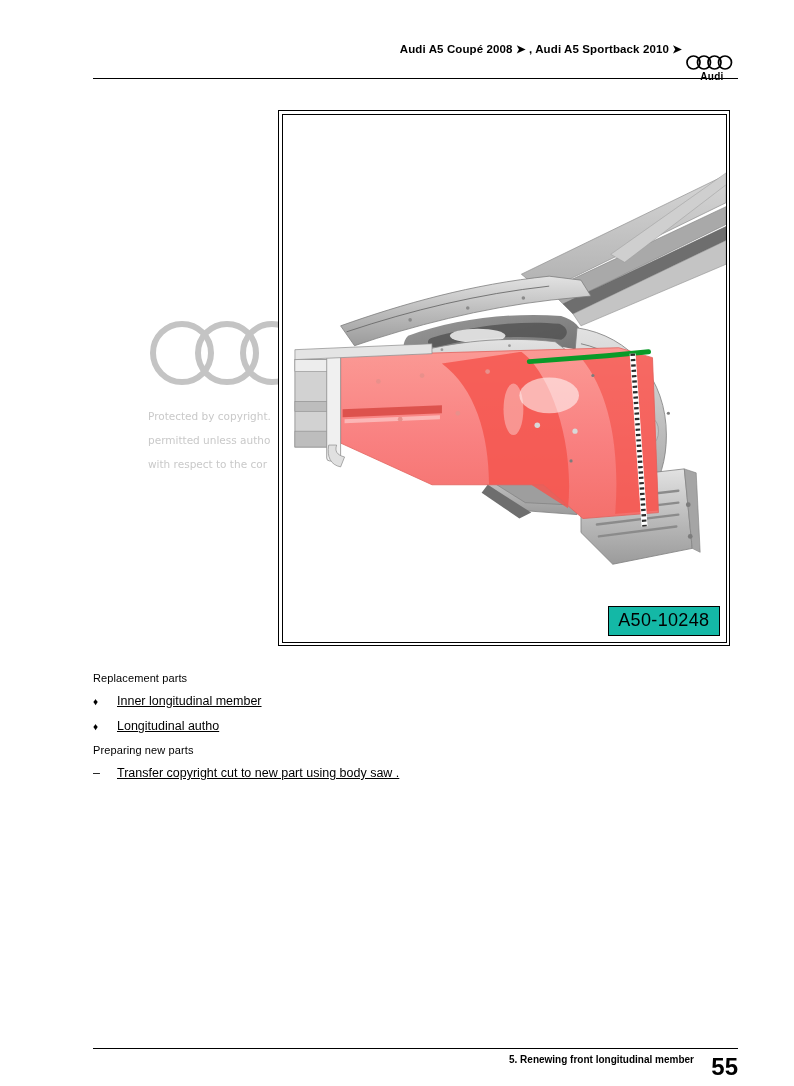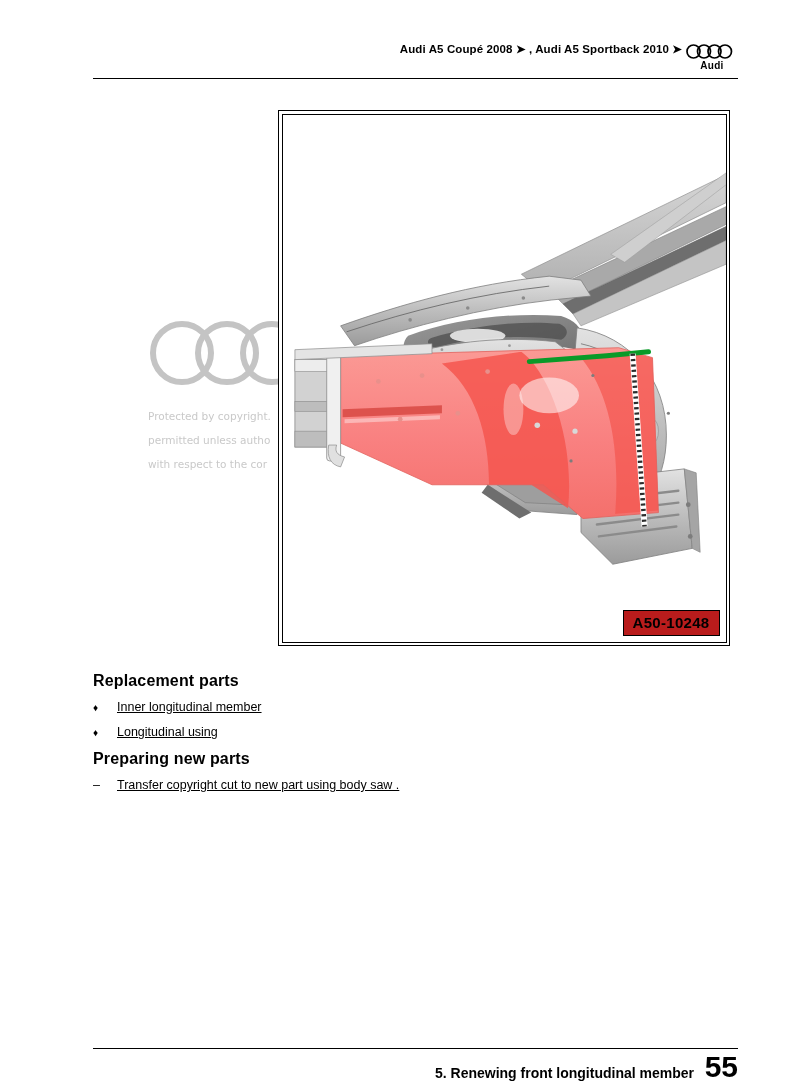--- a/index.html
+++ b/index.html
@@ -32,21 +32,21 @@
     font-size: 11.5px;
     font-weight: bold;
     line-height: 15.5px;
     white-space: nowrap;
     letter-spacing: 0.01em;
   }
   .header-line1, .header-line2 { display: block; }
   .audi-logo-header {
     position: absolute;
     right: 0;
-    top: 1px;
+    top: 12px;
     width: 52px;
     height: 30px;
   }
   .rings-svg { display: block; }
   .audi-word {
     font-size: 10px;
     font-weight: bold;
     letter-spacing: 0.03em;
     text-align: center;
     margin-top: 0px;
@@ -108,40 +108,40 @@
     left: 0;
     top: 0;
     width: 100%;
     height: 100%;
     display: block;
   }
   .figure-id {
     position: absolute;
     right: 6px;
     bottom: 6px;
-    background: #b91c1c;
+    background: #14b8a6;
     border: 1px solid #000;
-    font-size: 15px;
-    font-weight: bold;
+    font-size: 18px;
+    font-weight: normal;
     padding: 3px 9px 4px 9px;
     letter-spacing: 0.02em;
     z-index: 5;
   }
 
   
   .content {
     position: absolute;
     left: 93px;
     top: 672px;
     width: 600px;
     z-index: 2;
   }
   .sec-head {
-    font-size: 16px;
-    font-weight: bold;
+    font-size: 11px;
+    font-weight: normal;
     margin: 0 0 10px 0;
     letter-spacing: 0.01em;
   }
   .sec-head.second { }
   .bullet-row {
     display: flex;
     align-items: flex-start;
     margin-bottom: 10px;
     font-size: 12.5px;
     line-height: 15px;
@@ -172,30 +172,30 @@
   .footer {
     position: absolute;
     left: 93px;
     top: 1052px;
     width: 645px;
     height: 34px;
   }
   .footer-caption {
     position: absolute;
     right: 44px;
-    top: 13px;
-    font-size: 14px;
+    top: 2px;
+    font-size: 10px;
     font-weight: bold;
     white-space: nowrap;
   }
   .footer-page {
     position: absolute;
     right: 0;
     top: 0;
-    font-size: 30px;
+    font-size: 24px;
     font-weight: bold;
     line-height: 30px;
   }
 </style>
 </head>
 <body>
 
 <div class="header">
   <div class="header-text">
     <span class="header-line1">Audi A5 Coupé 2008 ➤ , Audi A5 Sportback 2010 ➤</span>
@@ -384,21 +384,21 @@
 
   <div class="sec-head">Replacement parts</div>
 
   <div class="bullet-row">
     <span class="bullet-mark">♦</span>
     <span class="bullet-text">Inner longitudinal member</span>
   </div>
 
   <div class="bullet-row">
     <span class="bullet-mark">♦</span>
-    <span class="bullet-text">Longitudinal using</span>
+    <span class="bullet-text">Longitudinal autho</span>
   </div>
 
   <div class="sec-head second">Preparing new parts</div>
 
   <div class="bullet-row">
     <span class="dash-mark">–</span>
     <span class="bullet-text">Transfer copyright cut to new part using body saw .</span>
   </div>
 
 </div>

